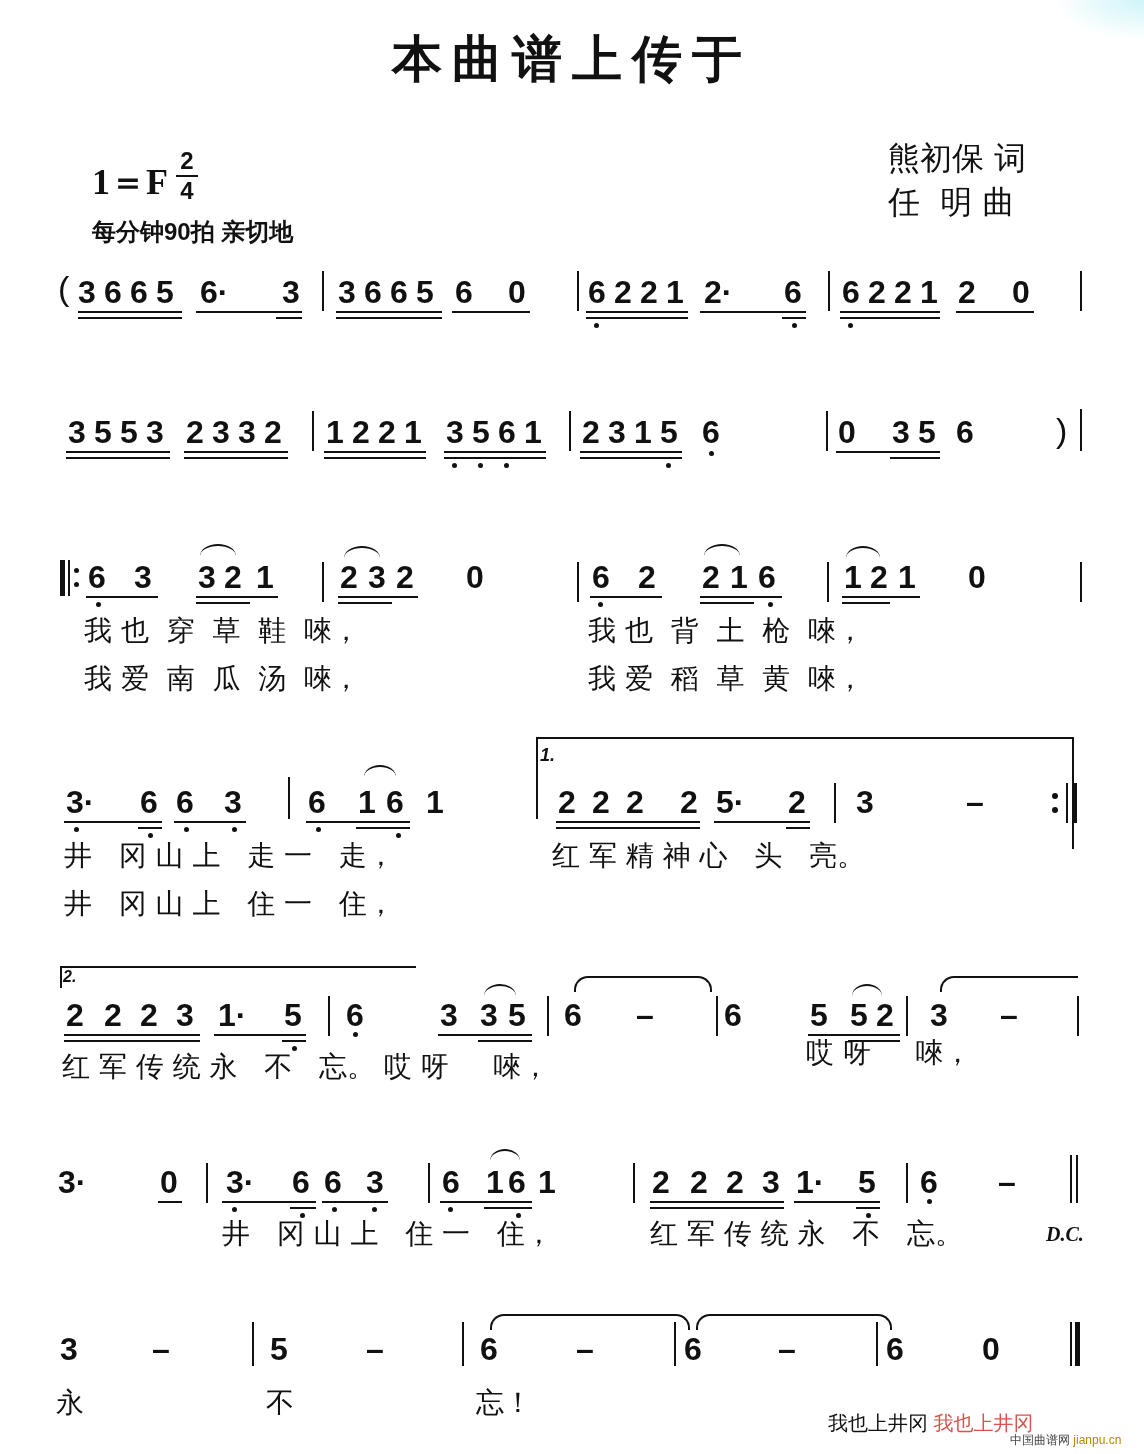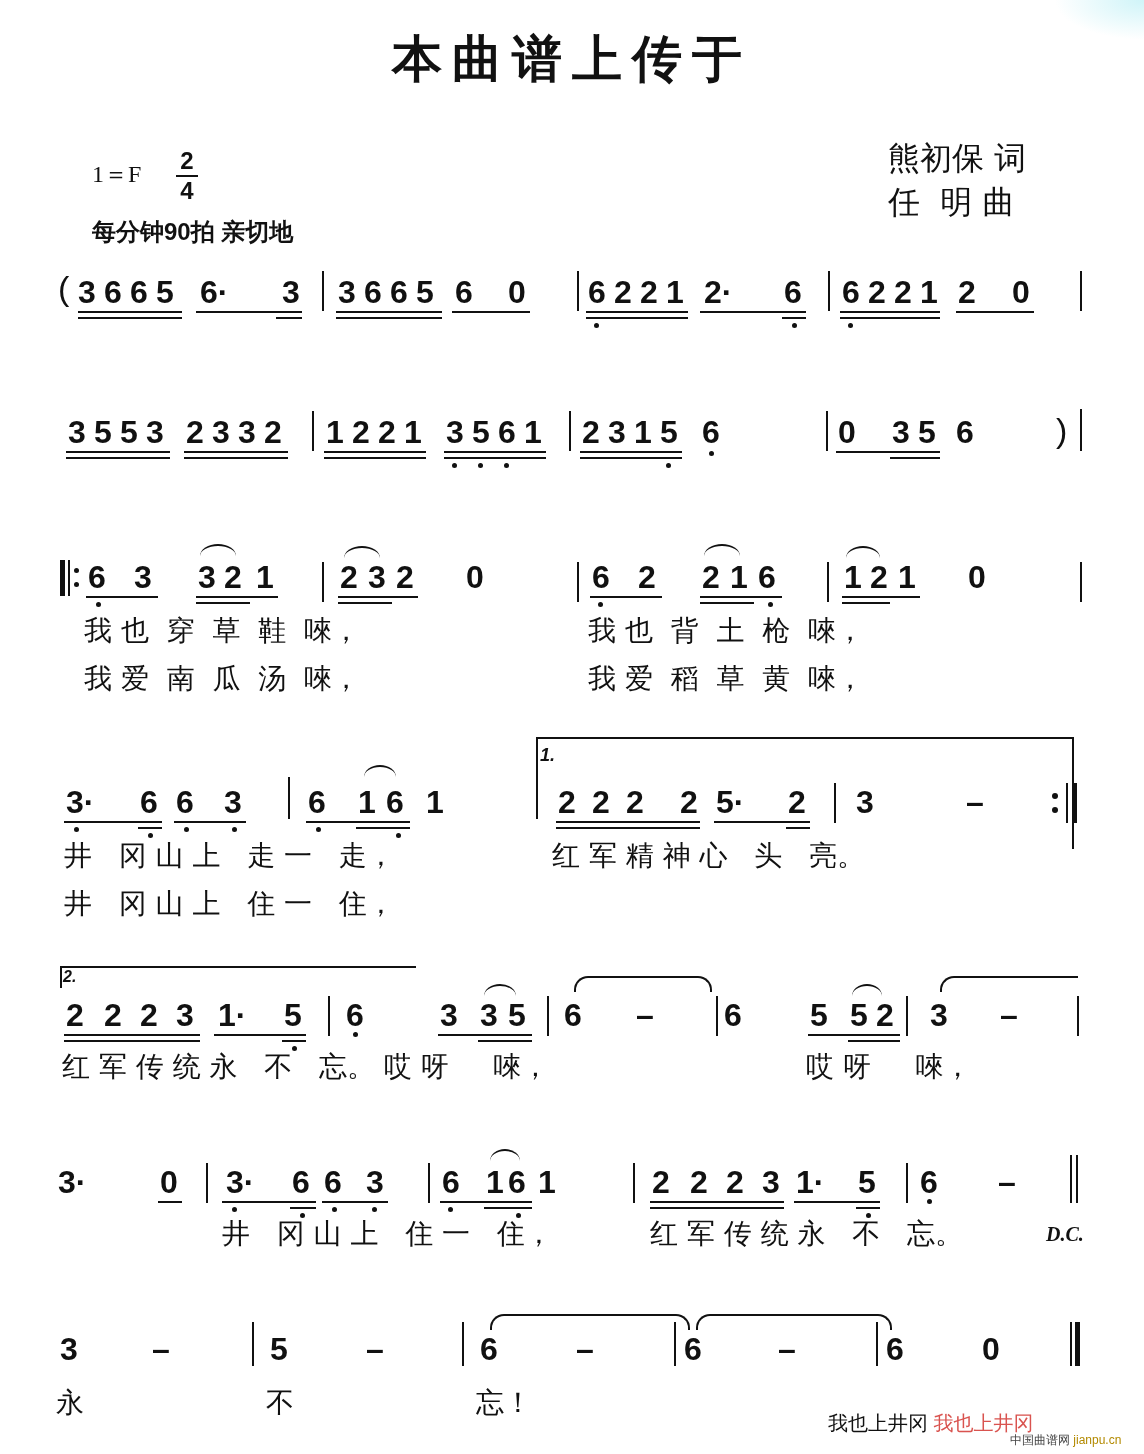--- a/index.html
+++ b/index.html
@@ -2,21 +2,21 @@
 <html><head>
 <meta charset="utf-8">
 <style>
   html, body { margin:0; padding:0; background:#ffffff; }
   body { width:1144px; height:1454px; position:relative; overflow:hidden;
          font-family:"Liberation Sans", "DejaVu Sans", sans-serif; color:#111; }
   .corner-glow { position:absolute; right:0; top:0; width:90px; height:40px;
          background:radial-gradient(ellipse at top right, #cff4f8 0%, rgba(255,255,255,0) 70%); }
   .title { position:absolute; left:0; width:1144px; top:26px; text-align:center;
          font-family:"DejaVu Serif", serif; font-size:50px; font-weight:bold; letter-spacing:10px; }
-  .key { position:absolute; left:92px; top:158px; font-size:24px; font-weight:normal;
+  .key { position:absolute; left:92px; top:158px; font-size:36px; font-weight:bold;
          font-family:"Liberation Serif", serif; }
   .timesig { position:absolute; left:176px; top:148px; width:22px; text-align:center;
          font-size:24px; font-weight:bold; line-height:26px; }
   .timesig .bar { height:2px; background:#111; margin:1px 0; }
   .tempo { position:absolute; left:92px; top:216px; font-size:24px; font-weight:bold; }
   .credits { position:absolute; left:888px; top:136px; font-size:32px; line-height:44px;
          font-family:"DejaVu Sans", sans-serif; }
   .credits div { white-space:pre; }
 
   .row { position:absolute; left:0; width:1144px; }
@@ -297,21 +297,21 @@
   <div class="bl" style="left:865px;top:0;height:0;"></div>
   <div class="bl" style="left:866px;top:0;height:0;"></div>
   <div class="bl" style="left:866px;top:0;height:0;"></div>
   <div class="bl" style="left:906px;top:-2px;height:40px;"></div>
   <div class="tie" style="left:940px;top:-22px;width:136px;border-right:none;border-radius:14px 0 0 0;"></div>
   <span class="n" style="left:930px;">3</span>
   <span class="n" style="left:1000px;">–</span>
   <div class="bl" style="left:1077px;top:-2px;height:40px;"></div>
 
   <span class="lyric" style="left:62px;top:50px;">红 军 传 统 永   不   忘。 哎 呀     唻，</span>
-  <span class="lyric" style="left:806px;top:50px;">哎 呀     唻，</span>
+  <span class="lyric" style="left:806px;top:36px;">哎 呀     唻，</span>
 </div>
 
 <div class="row" style="top:1165px;">
   <span class="n" style="left:58px;">3·</span>
   <span class="n" style="left:160px;">0</span>
   <div class="u1" style="left:158px;width:24px;top:36px;"></div>
   <div class="bl" style="left:206px;top:-2px;height:40px;"></div>
   <span class="n" style="left:226px;">3·</span>
   <span class="n" style="left:292px;">6</span>
   <div class="u1" style="left:222px;width:94px;top:36px;"></div>

